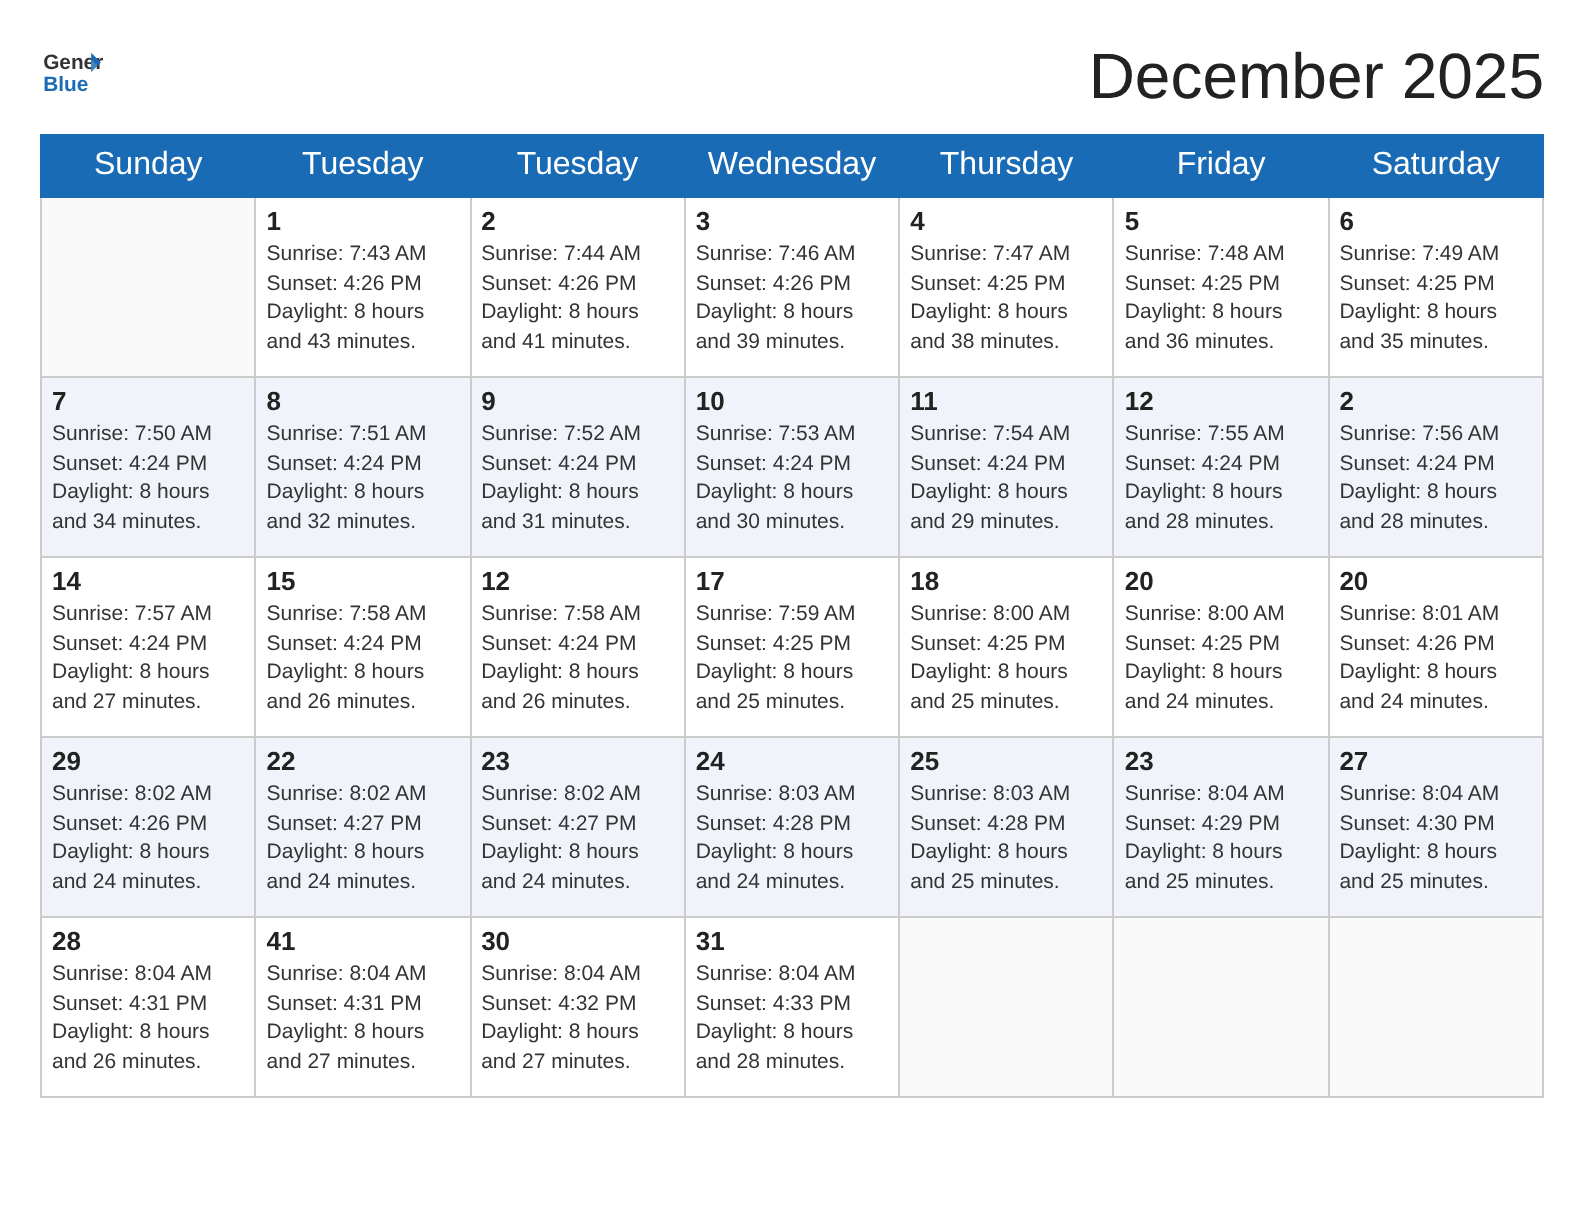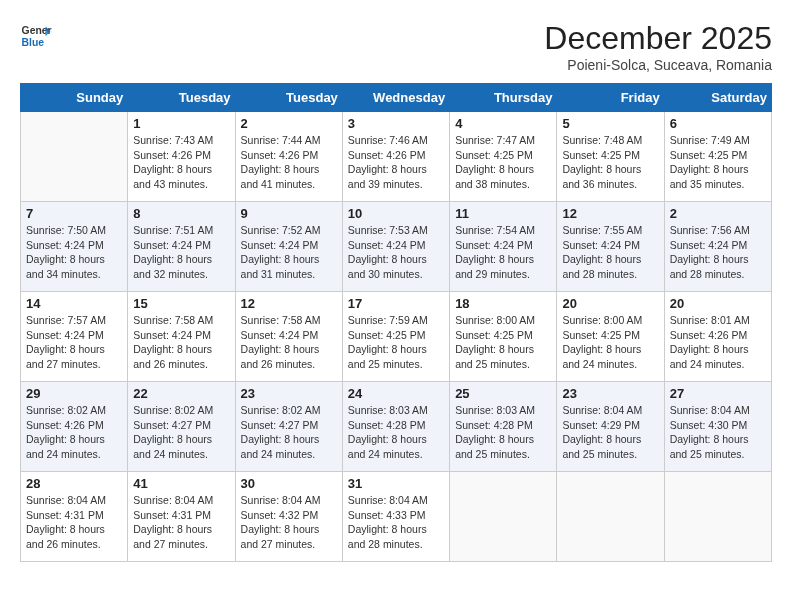--- a/index.html
+++ b/index.html
@@ -19,43 +19,42 @@
     .logo {
       display: flex;
       align-items: center;
       gap: 4px;
     }
     .logo-icon {
       width: 32px;
       height: 32px;
     }
     .title-block {
-      text-align: right;
     }
     .month-year {
       font-size: 32px;
       font-weight: normal;
       color: #222;
     }
     .location {
       font-size: 14px;
       color: #444;
     }
     .calendar {
       width: 100%;
       border-collapse: collapse;
       table-layout: fixed;
     }
     .calendar th {
       background: #1a6bb5;
       color: #fff;
-      font-size: 13px;
-      font-weight: bold;
+      font-size: 16px;
+      font-weight: normal;
       padding: 6px 4px;
-      text-align: right;
+      text-align: center;
       border: 1px solid #1a6bb5;
     }
     .calendar td {
       border: 1px solid #ccc;
       vertical-align: top;
       padding: 4px 5px;
       height: 90px;
       width: 14.28%;
       font-size: 11px;
       color: #333;
@@ -86,21 +85,20 @@
   <div class="logo">
     <svg class="logo-icon" viewBox="0 0 40 40">
       <text x="2" y="18" font-size="13" font-weight="bold" fill="#333">General</text>
       <text x="2" y="32" font-size="13" font-weight="bold" fill="#1a6bb5">Blue</text>
       <polygon points="32,8 38,14 32,20" fill="#1a6bb5"></polygon>
       <polygon points="32,12 36,16 32,20" fill="#5599cc" opacity="0.6"></polygon>
     </svg>
   </div>
   <div class="title-block">
     <div class="month-year">December 2025</div>
-    <div class="location">Poieni-Solca, Suceava, Romania</div>
   </div>
 </div>
 
 <table class="calendar">
   <thead>
     <tr>
     <th>Sunday</th>
         <th>Tuesday</th>
         <th>Tuesday</th>
         <th>Wednesday</th>

